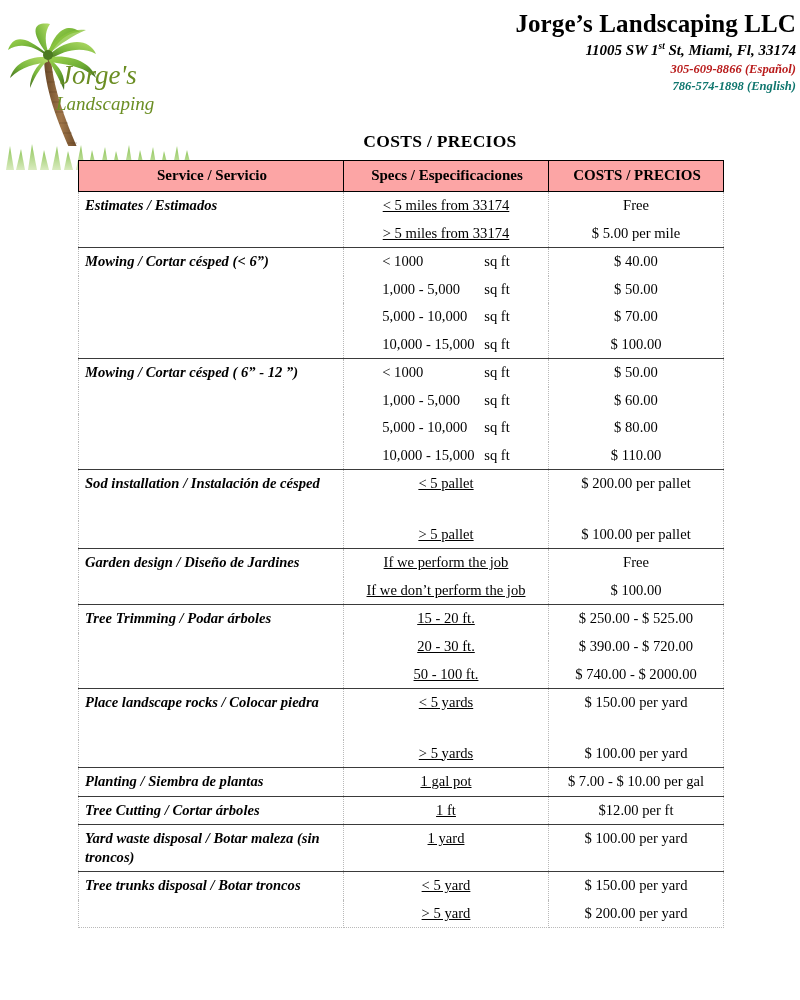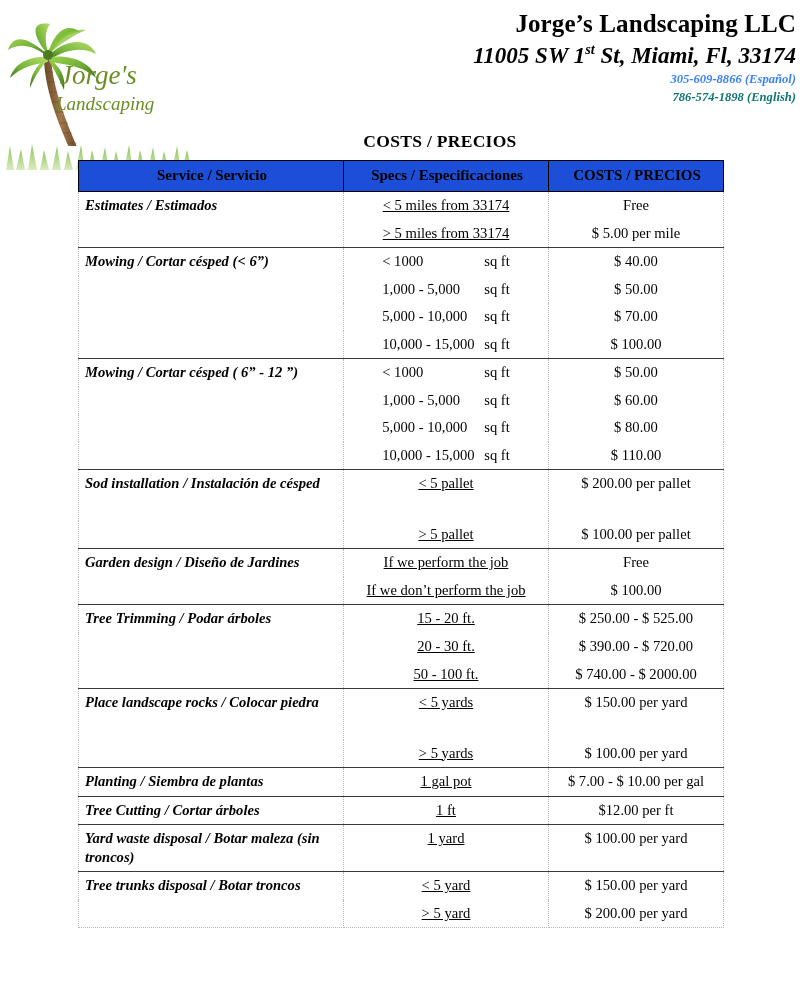--- a/index.html
+++ b/index.html
@@ -48,21 +48,21 @@
     text-align: right;
   }
   .company-name {
     font-size: 25px;
     font-weight: bold;
     letter-spacing: 0.1px;
     line-height: 1.12;
     white-space: nowrap;
   }
   .company-address {
-    font-size: 23px;
+    font-size: 15px;
     font-weight: bold;
     font-style: italic;
     line-height: 1.3;
     margin-top: 3px;
     white-space: nowrap;
   }
   .company-address sup {
     font-size: 0.62em;
     vertical-align: super;
     line-height: 0;
@@ -101,21 +101,21 @@
   }
 
   
   table.price-table thead th {
     border: 1.6px solid #000000;
     padding: 6px 6px 7px 8px;
     font-size: 15px;
     font-weight: bold;
     text-align: center;
     vertical-align: middle;
-    background: #1d4ed8;
+    background: #fca5a5;
   }
   thead th.th-service { border-right: none; }
   thead th.th-specs   { border-left: none; border-right: none; }
   thead th.th-costs   { border-left: none; }
 
   
   table.price-table td {
     font-size: 14.6px;
     vertical-align: top;
     padding: 4px 6px 5px 6px;
@@ -251,21 +251,21 @@
         </g>
 
         <text x="56" y="64" font-family="'Liberation Serif', serif" font-size="27" font-style="italic" fill="#6B8E23">Jorge's</text>
         <text x="52" y="90" font-family="'Liberation Serif', serif" font-size="19" font-style="italic" fill="#6B8E23">Landscaping</text>
       </svg>
     </div>
 
     <div class="company-block">
       <div class="company-name">Jorge’s Landscaping LLC</div>
       <div class="company-address"><span>11005 SW 1</span><sup>st</sup><span> St, Miami, Fl, 33174</span></div>
-      <div class="phone" style="color:#3b82f6">305-609-8866 (Español)</div>
+      <div class="phone" style="color:#b91c1c">305-609-8866 (Español)</div>
       <div class="phone" style="color:#0f766e">786-574-1898 (English)</div>
     </div>
 
     <div class="costs-title">COSTS / PRECIOS</div>
   </div>
 
   <div class="table-wrap">
     <table class="price-table">
       <colgroup>
         <col style="width:265px">

